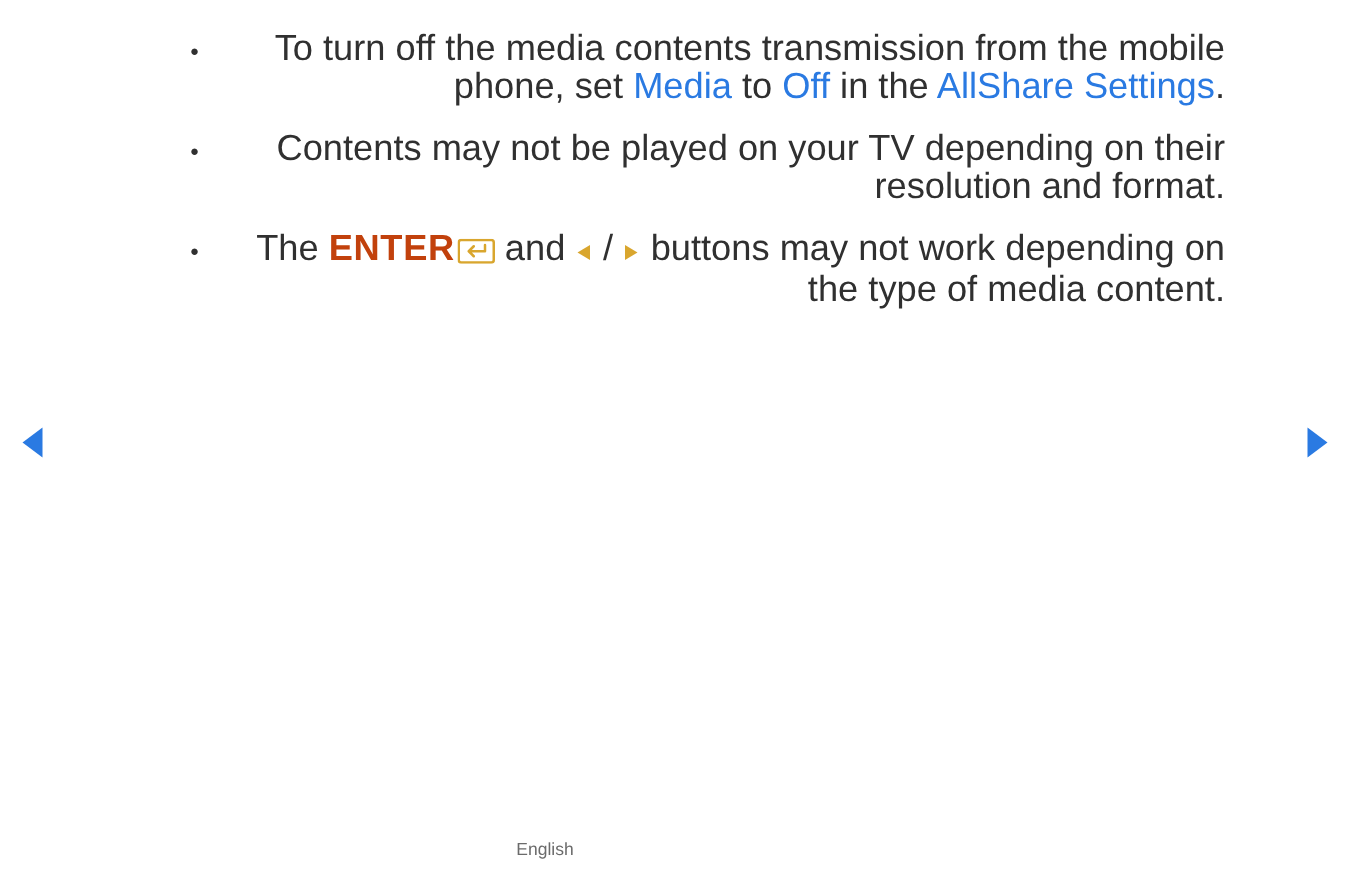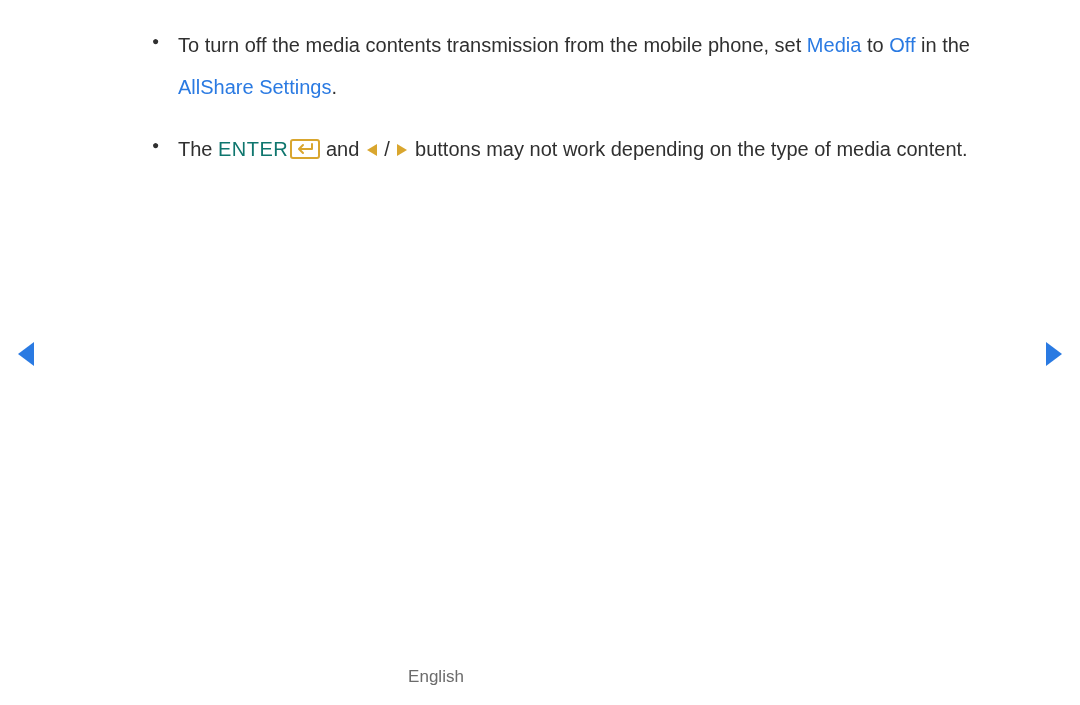--- a/index.html
+++ b/index.html
@@ -20,41 +20,42 @@
     top: 24px;
     width: 830px;
   }
   ul.bullets {
     list-style: none;
     margin: 0;
     padding: 0;
   }
   ul.bullets > li {
     position: relative;
-    font-size: 20px;
-    line-height: 42px;
+    font-size: 29px;
+    line-height: 30px;
     letter-spacing: 0px;
     margin-bottom: 20px;
     padding-left: 28px;
+    text-align: right;
   }
   ul.bullets > li::before {
     content: "●";
     position: absolute;
     left: 2px;
     top: 0;
     font-size: 12px;
     line-height: 34px;
     color: #303030;
   }
   .blue {
     color: #2a7ae2;
   }
   .enter-label {
-    font-weight: 400;
-    color: #0f766e;
+    font-weight: 700;
+    color: #c2410c;
     letter-spacing: 0.5px;
   }
   .gold {
     color: #d9a62e;
   }
   .icon-enter {
     display: inline-block;
     vertical-align: -3px;
     margin-left: 2px;
   }
@@ -68,34 +69,37 @@
     cursor: pointer;
   }
   .nav-left { left: 14px; }
   .nav-right { right: 14px; }
   .footer {
     position: absolute;
     bottom: 18px;
     left: 0;
     width: 872px;
     text-align: center;
-    font-size: 17px;
+    font-size: 14px;
     color: #6b6b6b;
   }
 </style>
 </head>
 <body>
 
 <div class="content">
   <ul class="bullets">
 
     <li>
       <span>To turn off the media contents transmission from the mobile phone, set </span><span class="blue">Media</span><span> to </span><span class="blue">Off</span><span> in the </span><span class="blue">AllShare Settings</span><span>.</span>
     </li>
 
+    <li>
+      <span>Contents may not be played on your TV depending on their resolution and format.</span>
+    </li>
 
     <li>
       <span>The </span><span class="enter-label">ENTER</span><span class="icon-enter gold"><svg width="30" height="20" viewBox="0 0 30 20">
             <rect x="1" y="1" width="28" height="18" rx="2" ry="2" fill="none" stroke="#d9a62e" stroke-width="2"></rect>
             <path d="M22 5 L22 10 L10 10 M13 6 L9 10 L13 14" fill="none" stroke="#d9a62e" stroke-width="2" stroke-linecap="round" stroke-linejoin="round"></path>
           </svg></span><span> and </span><span class="icon-tri gold"><svg width="14" height="16" viewBox="0 0 14 16">
             <path d="M12 2 L2 8 L12 14 Z" fill="#d9a62e"></path>
           </svg></span><span> / </span><span class="icon-tri gold"><svg width="14" height="16" viewBox="0 0 14 16">
             <path d="M2 2 L12 8 L2 14 Z" fill="#d9a62e"></path>
           </svg></span><span> buttons may not work depending on the type of media content.</span>

